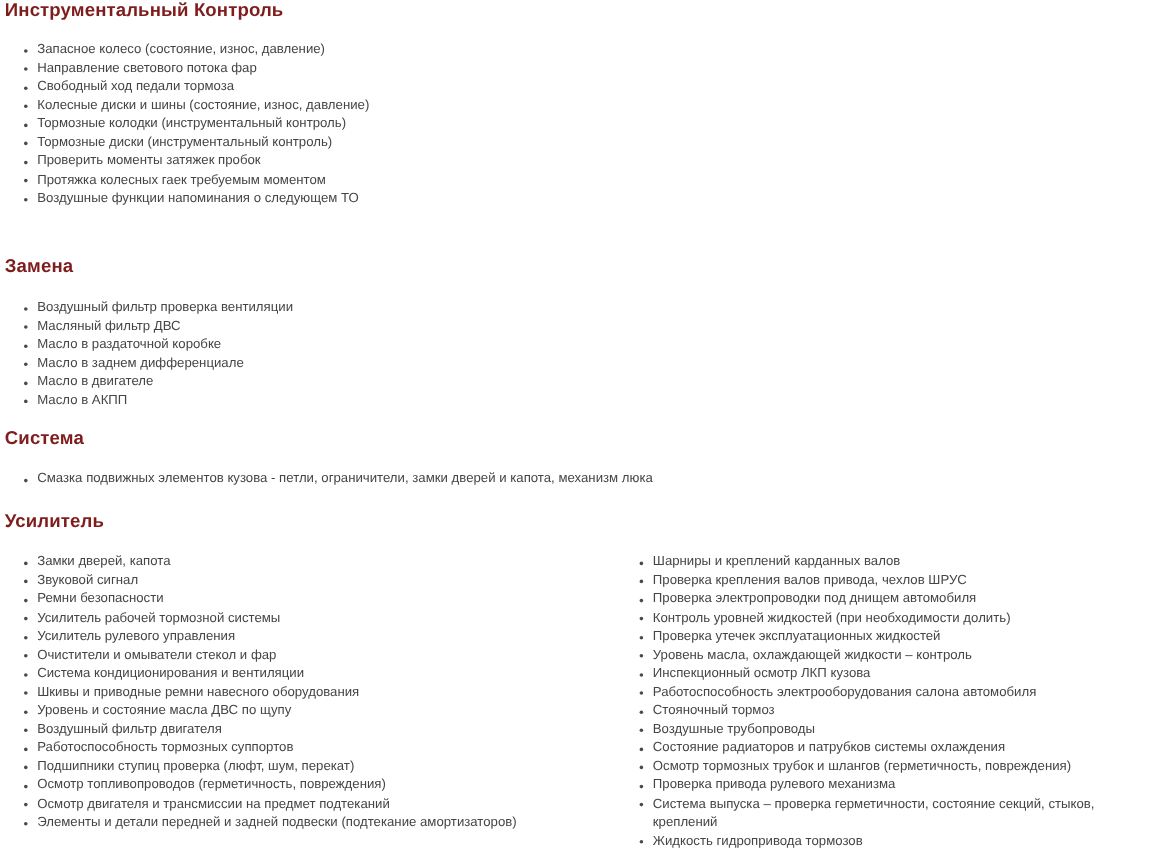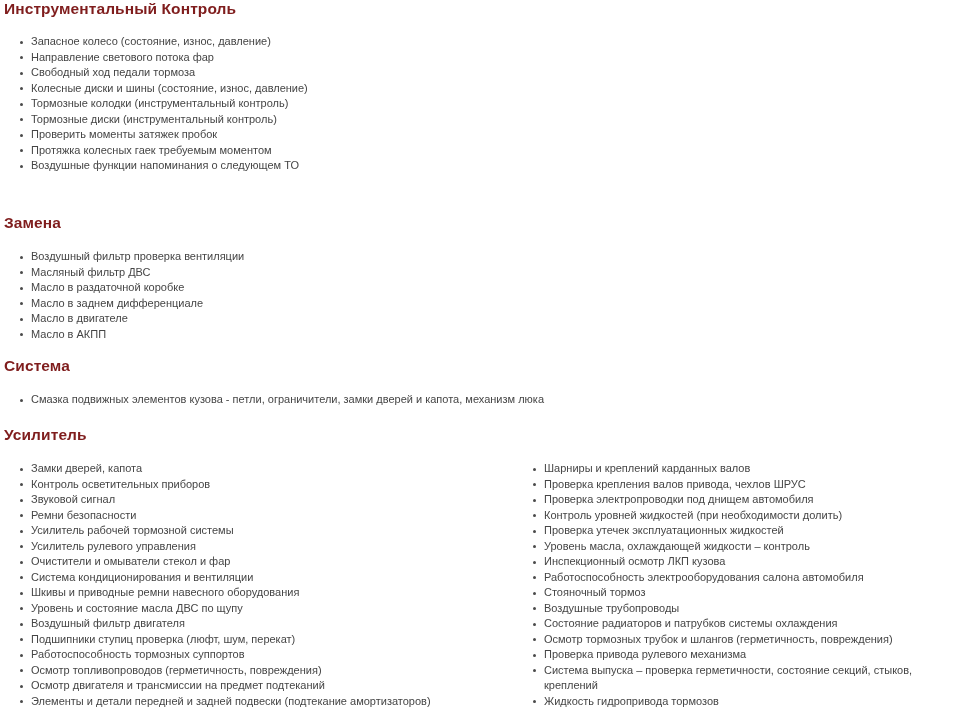--- a/index.html
+++ b/index.html
@@ -109,32 +109,31 @@
   <h2 class="section-title" id="sec-smazka-title">Система</h2>
   <ul class="bullets" id="sec-smazka-list">
       <li>Смазка подвижных элементов кузова - петли, ограничители, замки дверей и капота, механизм люка</li>
     </ul>
 
   <h2 class="section-title" id="sec-proverka-title">Усилитель</h2>
   <div class="two-col" id="sec-proverka-columns">
     <div class="col-left">
       <ul class="bullets">
           <li>Замки дверей, капота</li>
-          <li>Контроль осветительных приборов</li>
           <li>Звуковой сигнал</li>
           <li>Ремни безопасности</li>
           <li>Усилитель рабочей тормозной системы</li>
           <li>Усилитель рулевого управления</li>
           <li>Очистители и омыватели стекол и фар</li>
           <li>Система кондиционирования и вентиляции</li>
           <li>Шкивы и приводные ремни навесного оборудования</li>
           <li>Уровень и состояние масла ДВС по щупу</li>
           <li>Воздушный фильтр двигателя</li>
+          <li>Работоспособность тормозных суппортов</li>
           <li>Подшипники ступиц проверка (люфт, шум, перекат)</li>
-          <li>Работоспособность тормозных суппортов</li>
           <li>Осмотр топливопроводов (герметичность, повреждения)</li>
           <li>Осмотр двигателя и трансмиссии на предмет подтеканий</li>
           <li>Элементы и детали передней и задней подвески (подтекание амортизаторов)</li>
         </ul>
     </div>
     <div class="col-right">
       <ul class="bullets">
           <li>Шарниры и креплений карданных валов</li>
           <li>Проверка крепления валов привода, чехлов ШРУС</li>
           <li>Проверка электропроводки под днищем автомобиля</li>

